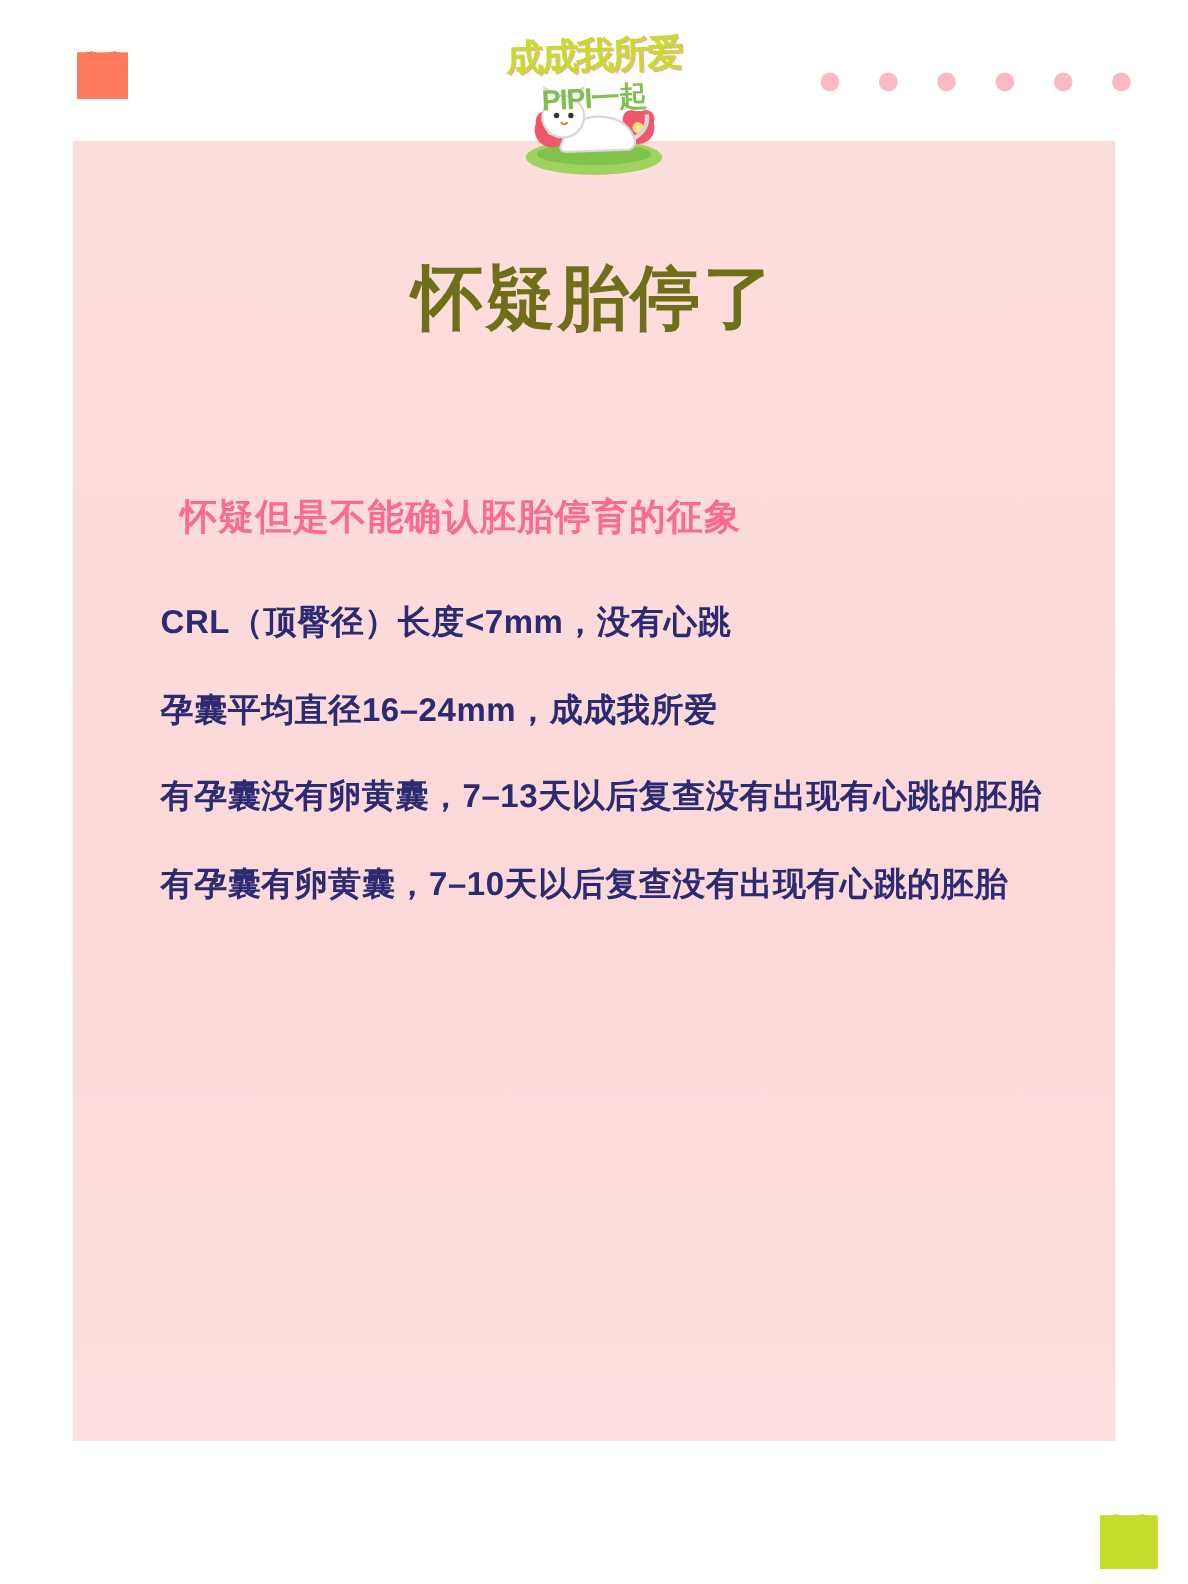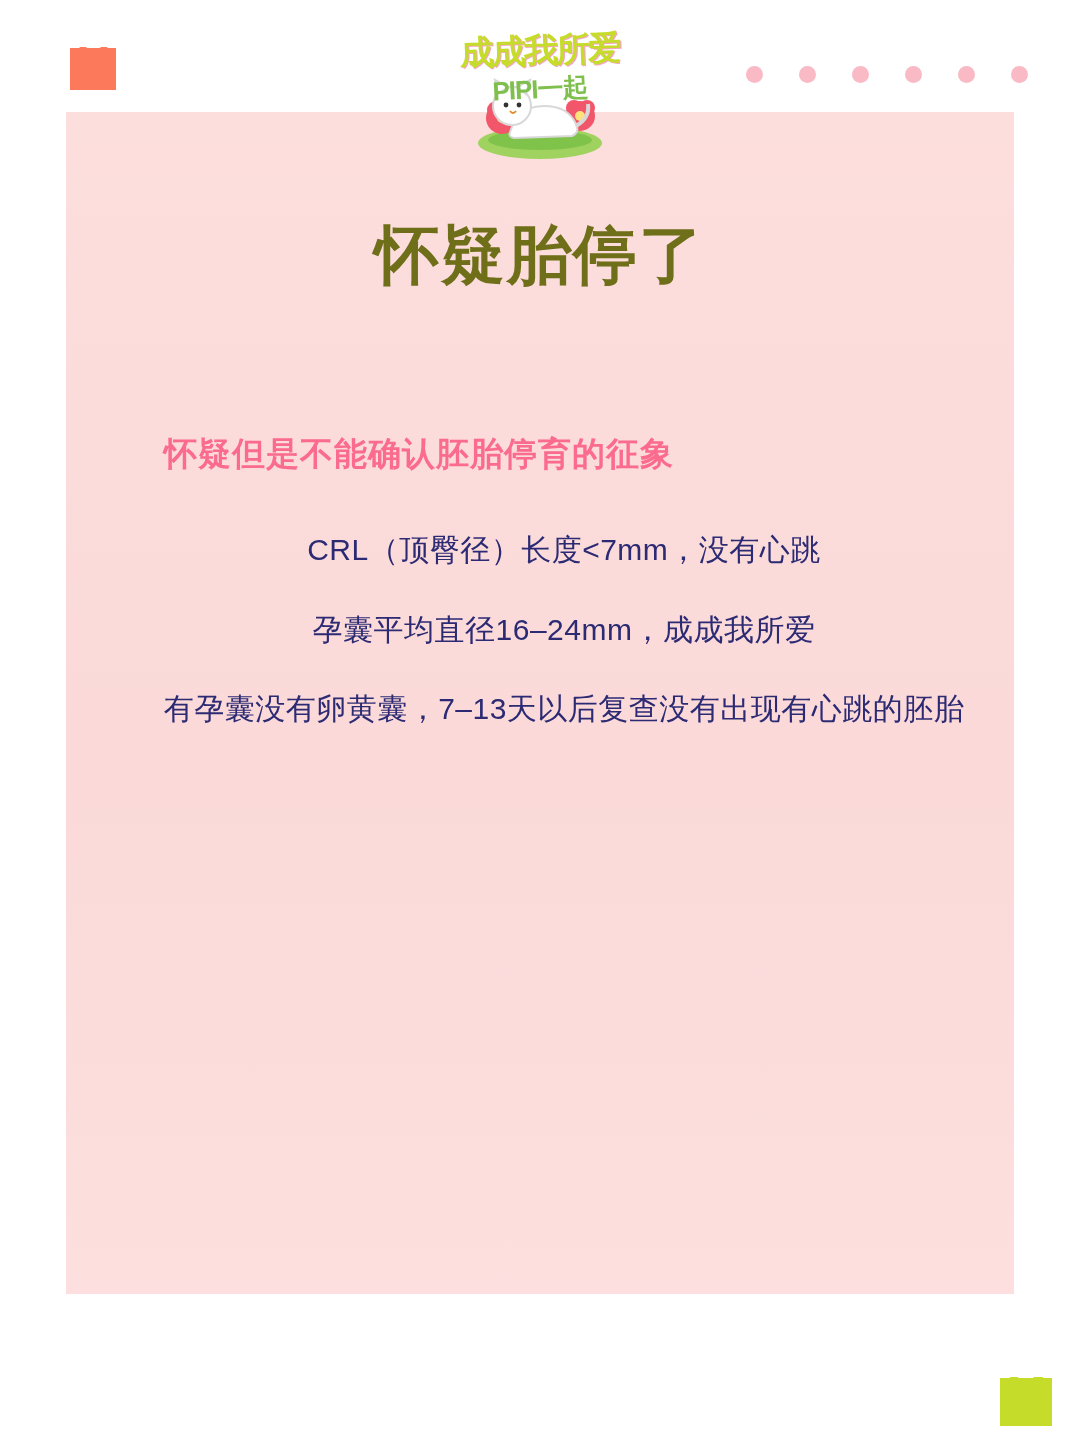--- a/index.html
+++ b/index.html
@@ -91,21 +91,21 @@
     width: 17px;
     height: 17px;
     border-radius: 50%;
     background: #f9b9c5;
   }
 
   
   .card {
     position: absolute;
     left: 66px;
-    top: 112px;
+    top: 128px;
     width: 948px;
     height: 1182px;
     background: #fbdcdc;
     background: linear-gradient(180deg, #fcdedd 0%, #fbd9d9 55%, #fcdfde 100%);
   }
 
   .title {
     position: absolute;
     top: 100px;
     left: 0;
@@ -135,25 +135,24 @@
 
   .bullet-list {
     margin: 0;
     padding: 0;
     list-style: none;
   }
 
   .bullet {
     color: #2b2a73;
     font-size: 30px;
-    font-weight: normal;
+    font-weight: bold;
     margin: 0 0 42px 44px;
     line-height: 1.25;
     letter-spacing: 0.5px;
-    text-align: center;
   }
 
   
   .sticker {
     position: absolute;
     left: 440px;
     top: 10px;
     width: 200px;
     height: 160px;
     z-index: 8;
@@ -234,20 +233,21 @@
   <div class="card">
     <div class="title">怀疑胎停了</div>
 
     <div class="content">
       <div class="subhead">怀疑但是不能确认胚胎停育的征象</div>
 
       <ul class="bullet-list">
         <li class="bullet">CRL（顶臀径）长度&lt;7mm，没有心跳</li>
         <li class="bullet">孕囊平均直径16–24mm，成成我所爱</li>
         <li class="bullet">有孕囊没有卵黄囊，7–13天以后复查没有出现有心跳的胚胎</li>
+        <li class="bullet">有孕囊有卵黄囊，7–10天以后复查没有出现有心跳的胚胎</li>
       </ul>
     </div>
   </div>
 
   <div class="bottom-hearts">
     <div class="heart"></div>
     <div class="heart"></div>
     <div class="heart"></div>
     <div class="heart"></div>
     <div class="heart"></div>

